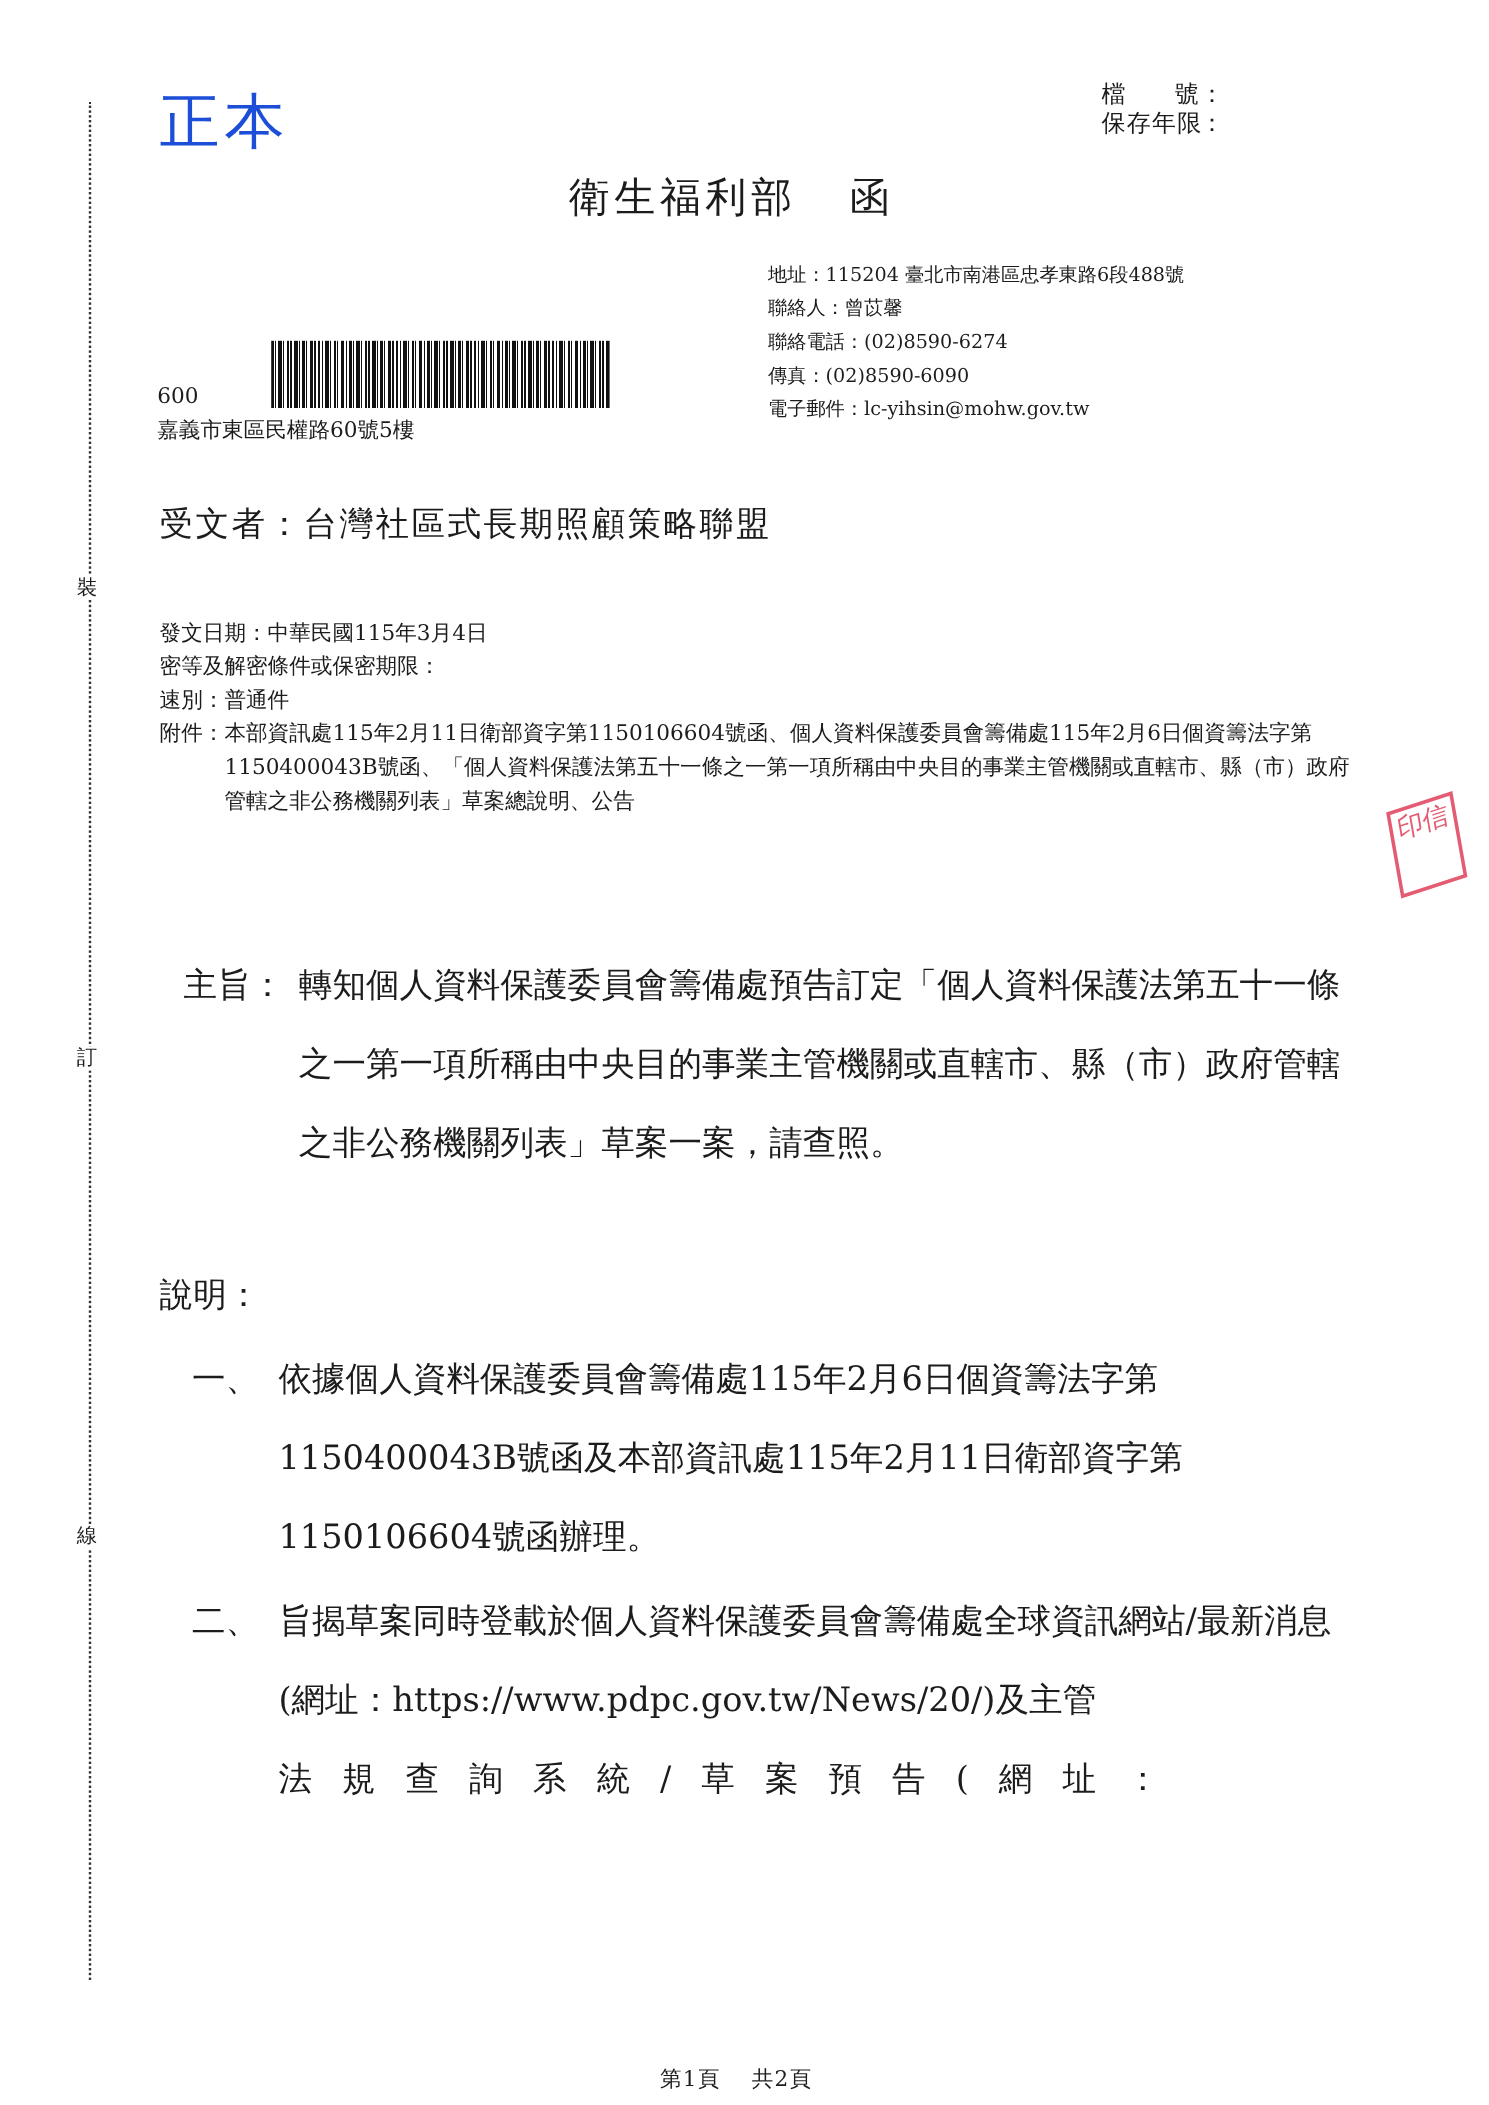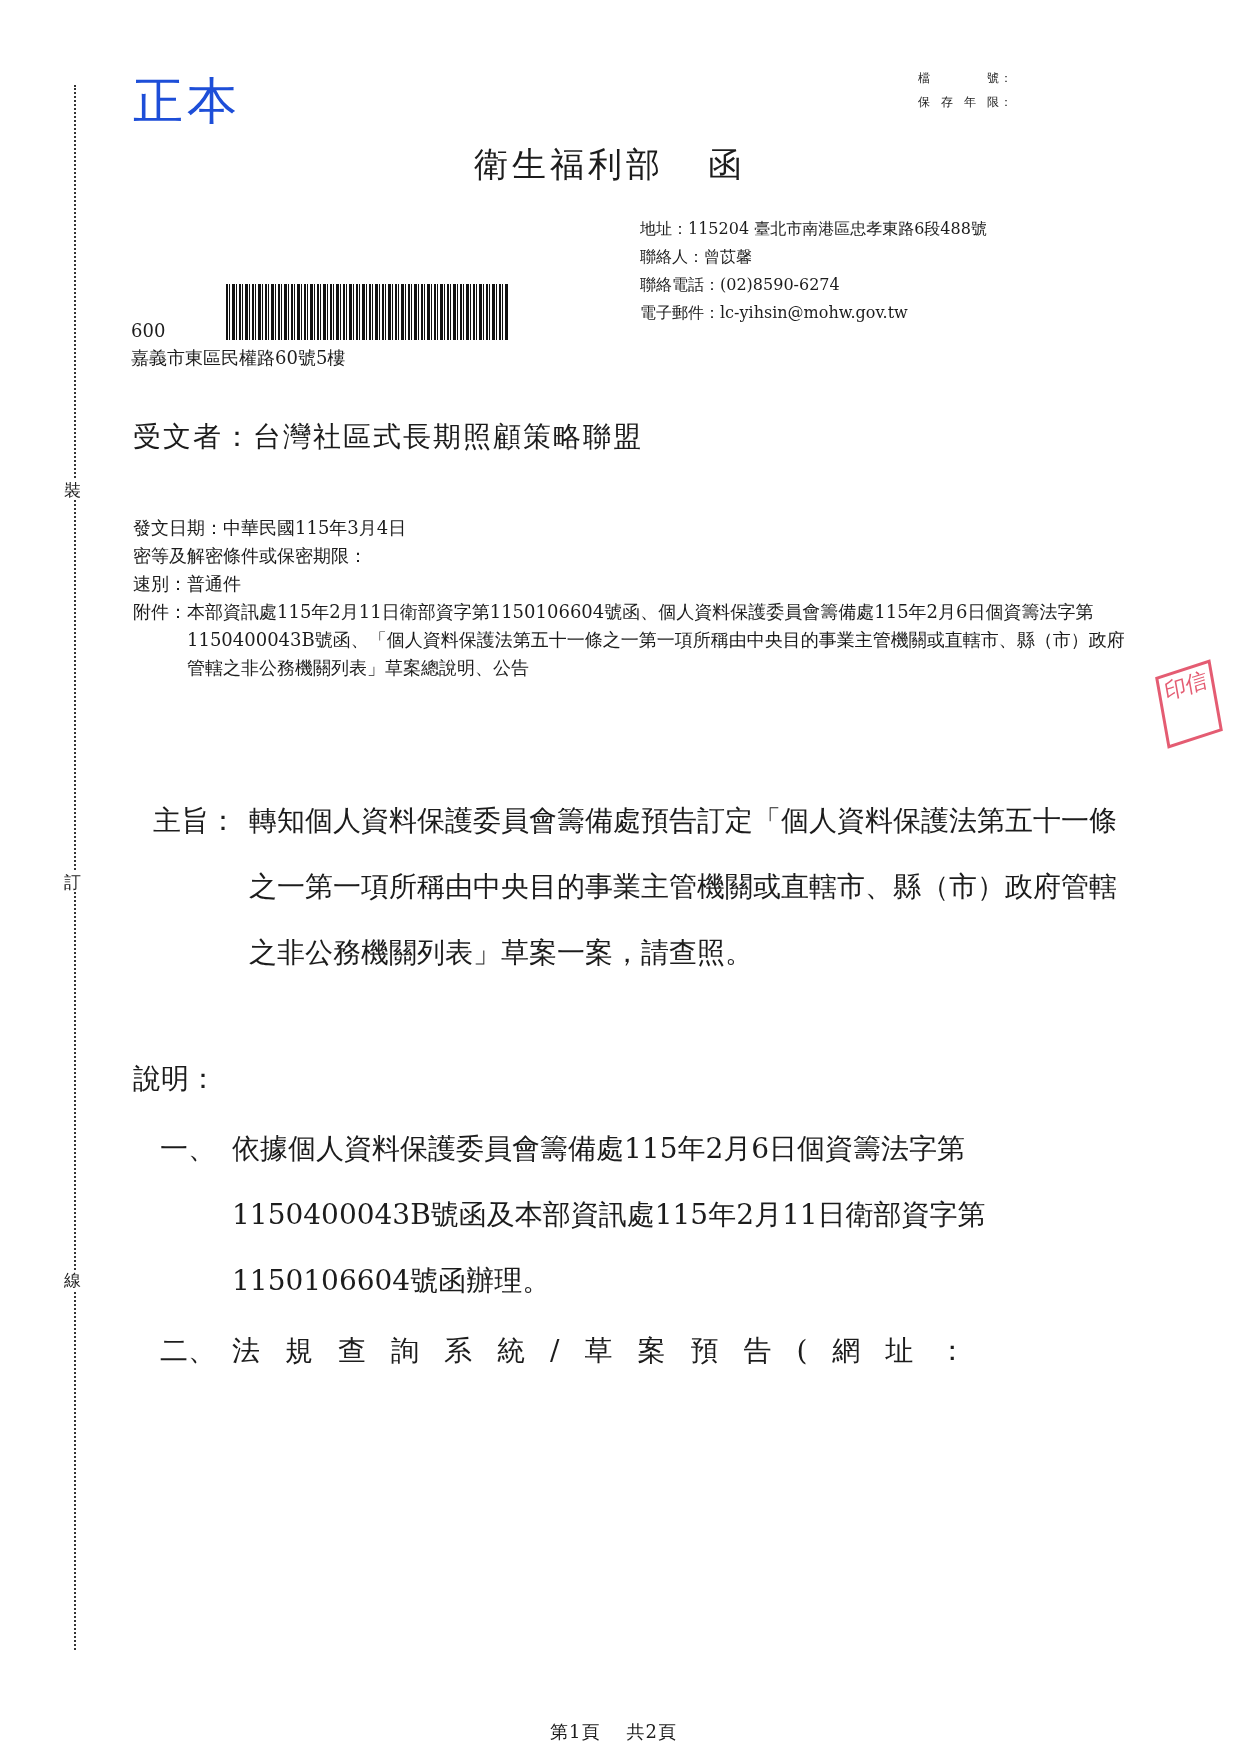--- a/index.html
+++ b/index.html
@@ -3,21 +3,21 @@
 <meta charset="utf-8">
 <style>
   html, body { margin:0; padding:0; background:#ffffff; }
   body { width:1241px; height:1754px; position:relative; overflow:hidden;
          font-family:"DejaVu Serif","Liberation Serif",serif; color:#1c1c1c; }
   .abs { position:absolute; white-space:nowrap; }
   .binding-line { position:absolute; left:74px; top:85px; width:0; height:1565px;
          border-left:2px dotted #333; }
   .binding-char { position:absolute; left:64px; font-size:17px; background:#fff; line-height:20px; }
   .stamp-original { left:133px; top:68px; font-size:50px; letter-spacing:4px; color:#1d4ed8; }
-  .filemeta { left:918px; top:66px; font-size:12px; line-height:24px; letter-spacing:1px; }
+  .filemeta { left:918px; top:66px; font-size:20px; line-height:24px; letter-spacing:1px; }
   .filemeta .row { display:flex; }
   .filemeta .lab { display:inline-block; width:82px; text-align-last:justify; }
   .title { left:474px; top:142px; font-size:34px; letter-spacing:4px; }
   .title .gap { display:inline-block; width:44px; }
   .contact { left:640px; top:215px; font-size:16px; line-height:28px; }
   .barcode { position:absolute; left:226px; top:284px; width:282px; height:56px;
      background: repeating-linear-gradient(90deg,#111 0 2px,#fff 2px 3px,#111 3px 4px,#fff 4px 6px,#111 6px 9px,#fff 9px 10px,#111 10px 11px,#fff 11px 13px); }
   .zip { left:131px; top:320px; font-size:18px; }
   .recv-addr { left:131px; top:346px; font-size:18px; }
   .recipient { left:133px; top:418px; font-size:28px; letter-spacing:2px; }
@@ -60,20 +60,21 @@
 </div>
 
 <div class="abs title">
   <span>衛生福利部</span><span class="gap"></span><span>函</span>
 </div>
 
 <div class="abs contact">
   <div>地址：115204 臺北市南港區忠孝東路6段488號</div>
   <div>聯絡人：曾苡馨</div>
   <div>聯絡電話：(02)8590-6274</div>
+  <div>傳真：(02)8590-6090</div>
   <div>電子郵件：lc-yihsin@mohw.gov.tw</div>
 </div>
 
 <div class="barcode"></div>
 <div class="abs zip">600</div>
 <div class="abs recv-addr">嘉義市東區民權路60號5樓</div>
 
 <div class="abs recipient">受文者：台灣社區式長期照顧策略聯盟</div>
 
 <div class="abs meta">
@@ -96,19 +97,20 @@
 <div class="abs explain-label">說明：</div>
 
 <div class="item" style="top:1116px">
   <span class="num">一、</span>
   <div class="body">依據個人資料保護委員會籌備處115年2月6日個資籌法字第1150400043B號函及本部資訊處115年2月11日衛部資字第1150106604號函辦理。</div>
 </div>
 
 <div class="item" style="top:1318px">
   <span class="num">二、</span>
   <div class="body">
+    <div>旨揭草案同時登載於個人資料保護委員會籌備處全球資訊網站/最新消息(網址：https://www.pdpc.gov.tw/News/20/)及主管</div>
     <div class="spaced">法規查詢系統/草案預告(網址：</div>
   </div>
 </div>
 
 <div class="abs pagefoot">
   <span>第1頁</span><span class="gap"></span><span>共2頁</span>
 </div>
 
 </body></html>

